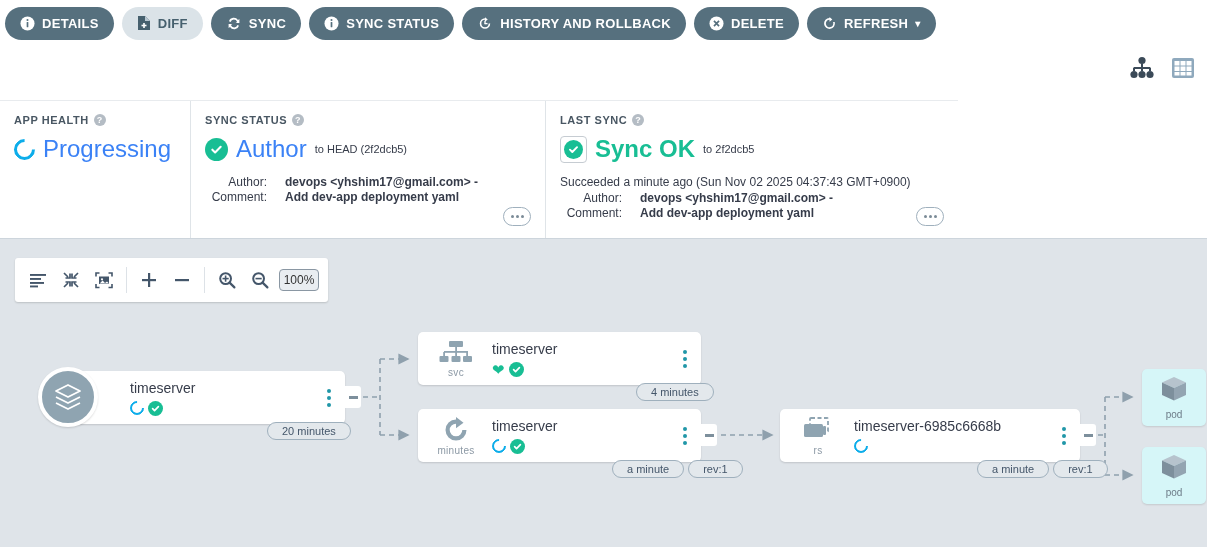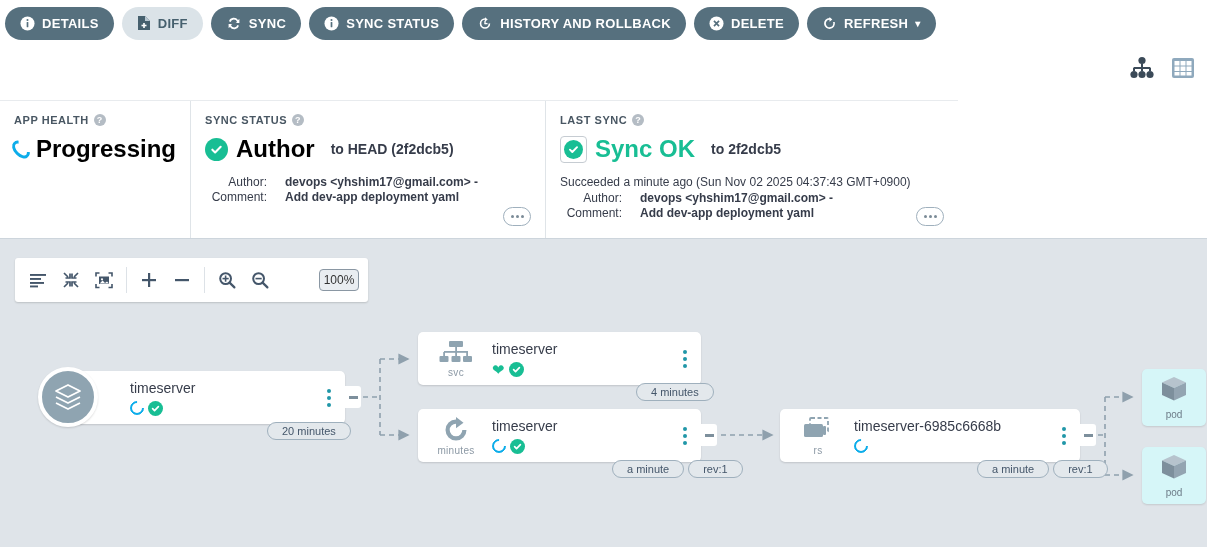--- a/index.html
+++ b/index.html
@@ -65,23 +65,23 @@
   }
   .dots-btn {
     position: absolute; right: 14px; top: 106px;
     width: 28px; height: 19px; border: 1px solid #9fb0bd; border-radius: 10px;
     display: flex; align-items: center; justify-content: center; gap: 2px;
     background: #fff; cursor: pointer;
   }
   .dots-btn i { width: 3px; height: 3px; border-radius: 50%; background: #7b8b97; display:block; }
 
   .status-row { display: flex; align-items: center; gap: 8px; margin-top: 9px; }
-  .status-big { font-size: 24px; color: #000000; font-weight: bold; }
+  .status-big { font-size: 24px; color: #3b82f6; font-weight: normal; }
   .status-big.green { color: #18be94; font-weight: bold; }
-  .status-sub { font-size: 14px; color: #363c4a; font-weight: bold; margin-left: 8px; }
+  .status-sub { font-size: 11px; color: #363c4a; font-weight: normal; }
 
   .circle-prog {
     width: 21px; height: 21px; border-radius: 50%;
     border: 3px solid #0dadea; border-right-color: transparent;
     transform: rotate(-45deg);
   }
   .check-green {
     width: 23px; height: 23px; border-radius: 50%;
     background: #18be94; display: flex; align-items: center; justify-content: center;
   }
@@ -115,21 +115,20 @@
   }
   .ztool {
     width: 28px; height: 28px; display: flex; align-items: center; justify-content: center;
     cursor: pointer; color: #44566a;
   }
   .zsep { width: 1px; height: 26px; background: #dde2e7; margin: 0 3px; }
   .zpct {
     width: 40px; height: 22px; border: 1px solid #8a97a3; background: #e9edf1;
     font-size: 12px; color: #333; text-align: center; font-family: "Liberation Sans", sans-serif;
     border-radius: 4px;
-    margin-left: 40px;
   }
 
   
   .node {
     position: absolute; background: #fff; border-radius: 5px;
     box-shadow: 0 1px 2px rgba(0,0,0,.14);
   }
   .node-inner { display: flex; align-items: center; height: 100%; padding-left: 10px; }
   .node-icon {
     width: 56px; flex: none; display: flex; flex-direction: column;

